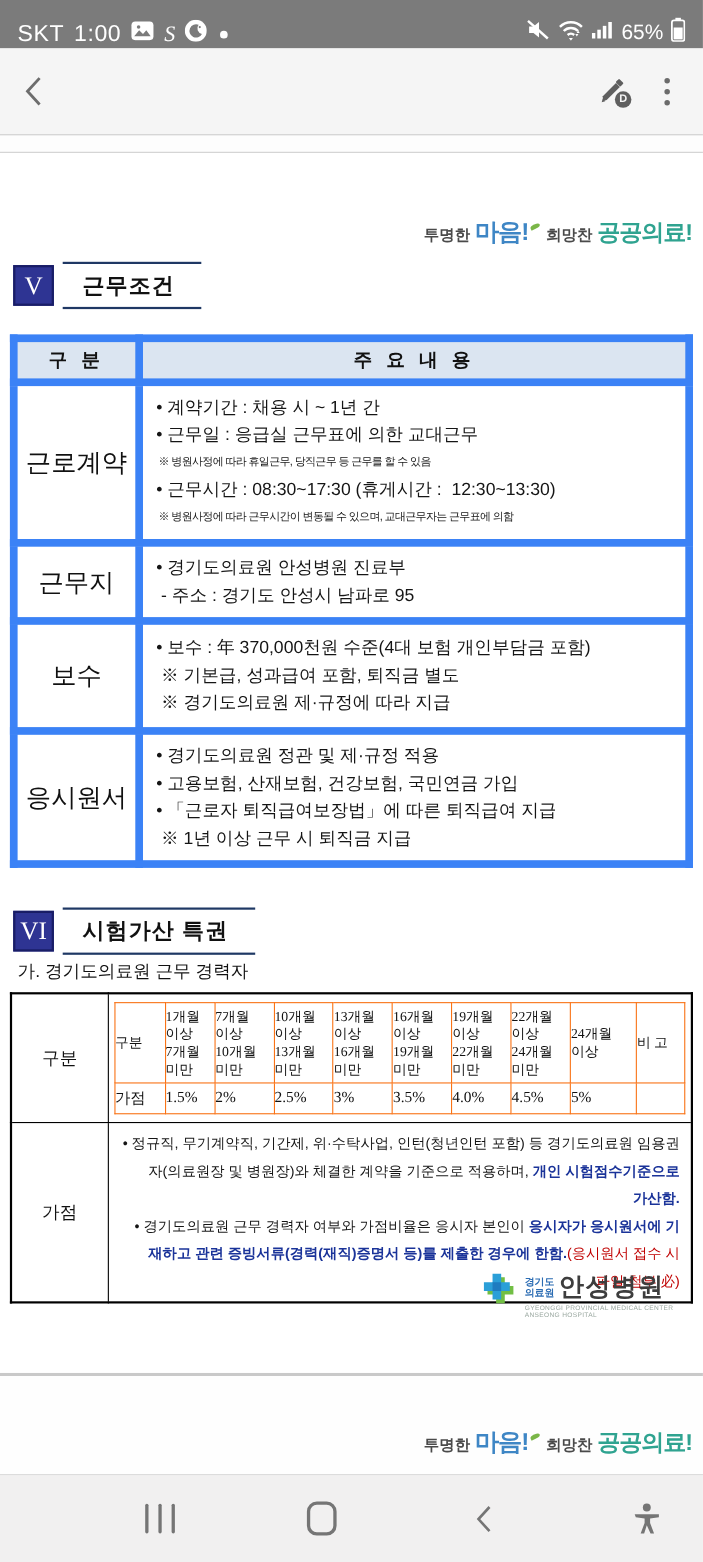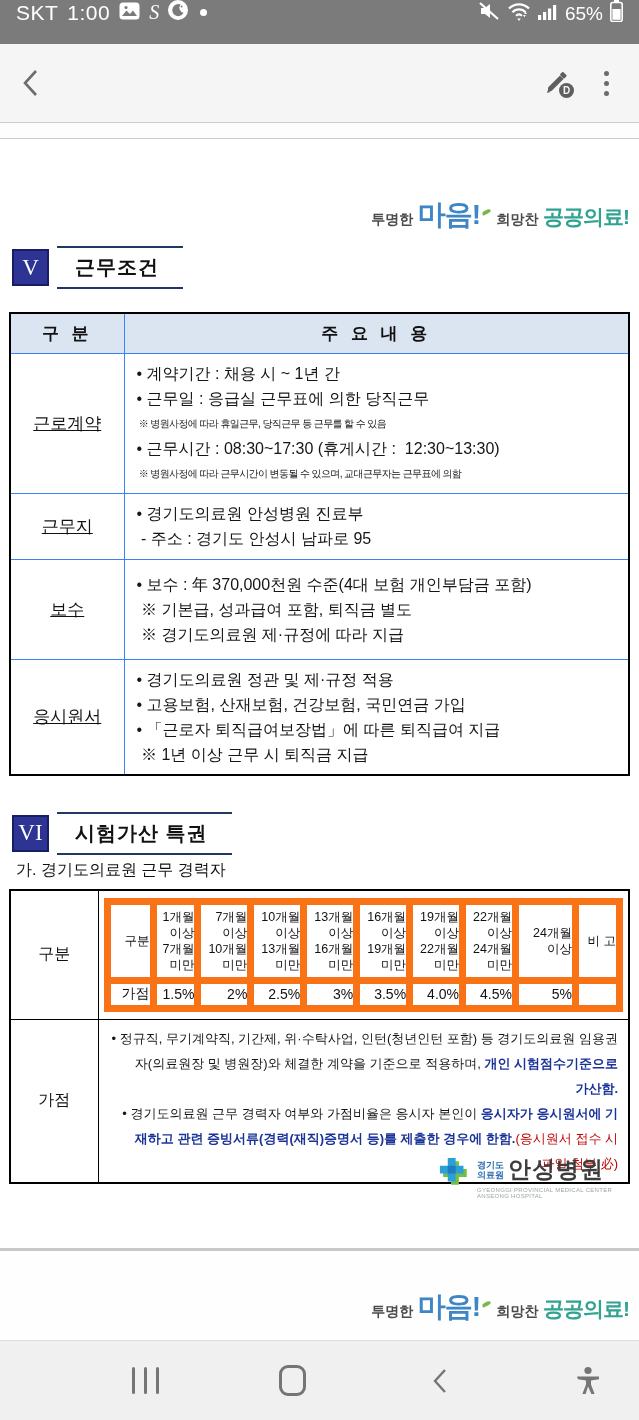--- a/index.html
+++ b/index.html
@@ -2,21 +2,21 @@
 <html><head>
 <meta charset="utf-8">
 <style>
   * { margin:0; padding:0; box-sizing:border-box; }
   html,body { background:#e8e8e8; }
   .screen { width:639px; height:1420px; position:relative; background:#ffffff;
             font-family:"Liberation Sans", sans-serif; overflow:hidden; margin:0 auto; }
 
   
   .status-bar { height:44px; background:#7b7b7b; color:#fff; display:flex;
-                align-items:flex-start; padding:0 16px; font-size:21px; }
+                align-items:flex-end; padding:0 16px; font-size:21px; }
   .sb-left { display:flex; align-items:center; gap:9px; flex:1; }
   .sb-right { display:flex; align-items:center; gap:7px; }
   .sb-txt { font-weight:400; letter-spacing:0.5px; }
   .s-glyph { font-family:"Liberation Serif", serif; font-style:italic; font-size:20px; }
   .sb-dot { width:7px; height:7px; background:#fff; border-radius:50%; margin-left:3px; }
   .batt-pct { font-size:19px; }
 
   
   .app-toolbar { height:78px; background:#f5f5f5; display:flex; align-items:center;
                  padding:0 22px; }
@@ -31,57 +31,57 @@
 
   .doc-gap { height:17px; background:#fdfdfd; border-top:1px solid #cccccc;
              border-bottom:1px solid #cccccc; }
 
   
   .page1 { height:1109px; background:#ffffff; position:relative; }
 
   .slogan { text-align:right; padding-right:10px; font-weight:bold; white-space:nowrap; }
   .slogan-top { padding-top:57px; }
   .slogan .p1, .slogan .p3 { font-size:14px; color:#4a4a4a; }
-  .slogan .p2 { font-size:28px; color:#3e86c5; letter-spacing:-1px; }
+  .slogan .p2 { font-size:22px; color:#3e86c5; letter-spacing:-1px; }
   .slogan .p4 { font-size:21px; color:#2fa390; letter-spacing:-1px; }
   .leaf { display:inline-block; width:9px; height:4px; background:#7ab648;
           border-radius:50% 50% 50% 0; transform:rotate(-25deg); margin:0 1px 10px 2px; }
 
   .sec-head { display:flex; align-items:center; margin-left:12px; }
   .sec-head.v5 { margin-top:12px; }
   .sec-head.v6 { margin-top:36px; }
   .sec-num { width:37px; height:37px; background:#2e3493; border:2px solid #191d66;
              color:#ffffff; font-family:"Liberation Serif", serif; font-size:23px;
              display:flex; align-items:center; justify-content:center; }
   .sec-title { border-top:2px solid #1f3864; border-bottom:2px solid #1f3864;
                margin-left:8px; padding:6px 24px 6px 18px; font-size:20px; font-weight:bold;
                color:#111; letter-spacing:1px; }
 
   
   table { border-collapse:collapse; }
   .t1 { width:621px; margin:23px 9px 0 9px; border:2px solid #000; table-layout:fixed; }
-  .t1 th, .t1 td { border:1px solid #3b82f6; }
+  .t1 th, .t1 td { border:7px solid #3b82f6; }
   .t1 th { background:#dbe5f1; height:40px; font-size:17px; letter-spacing:4px; color:#111; }
-  .t1 .lbl { width:114px; text-align:center; font-size:17px; color:#111;
-             font-weight:400;text-decoration:underline; }
+  .t1 .lbl { width:114px; text-align:center; font-size:23px; color:#111;
+             font-weight:400; }
   .t1 .cnt { padding:7px 8px 7px 12px; vertical-align:middle; }
   .ln { font-size:16px; line-height:25px; color:#151515; white-space:pre-wrap; }
   .ln.sm { font-size:10px; letter-spacing:-0.6px; }
   .r0 { height:132px; } .r1 { height:66px;padding-left:40px; } .r2 { height:100px; } .r3 { height:102px; }
 
   .subhead { margin:16px 0 0 10px; font-size:18px; font-weight:bold; color:#111; }
   .subitem { margin:5px 0 0 16px; font-size:16px; color:#111; }
 
   
   .t2 { width:621px; margin:8px 9px 0 9px; border:2px solid #000; table-layout:fixed; }
   .t2 > tbody > tr > td { border:1px solid #000; }
   .t2 .olbl { width:88px; text-align:center; font-size:16px; color:#111; }
   .t2 .ocell { padding:7px 5px; }
   .t2i { width:100%; border:1.5px solid #000; }
-  .t2i th, .t2i td { border:7px solid #f97316; text-align:right; }
+  .t2i th, .t2i td { border:1px solid #f97316; text-align:left;font-family:Liberation Serif, serif; }
   .t2i th { font-size:12.5px; line-height:16px; font-weight:400; white-space:pre-line;
             padding:4px 0; color:#111; }
   .t2i td { height:28px; font-size:14px; color:#111; }
   .c-gubun { width:46px; } .c-bigo { width:44px; } .c-last { width:60px; }
   .notes { padding:6px 10px 6px 8px; }
   .note { font-size:13px; line-height:25px; color:#151515; padding-left:14px;
           text-indent:-11px;text-align:right; }
   .hl-blue { color:#1a3399; font-weight:bold; }
   .hl-red { color:#c00000; }
 
@@ -208,21 +208,21 @@
     <table class="t1">
       <tbody>
           <tr>
         <th style="width:114px">구  분</th>
         <th>주 요 내 용</th>
       </tr>
       <tr class="r0">
         <td class="lbl">근로계약</td>
         <td class="cnt">
           <div class="ln">• 계약기간 : 채용 시 ~ 1년 간</div>
-          <div class="ln">• 근무일 : 응급실 근무표에 의한 당직근무</div>
+          <div class="ln">• 근무일 : 응급실 근무표에 의한 교대근무</div>
           <div class="ln sm"> ※ 병원사정에 따라 휴일근무, 당직근무 등 근무를 할 수 있음</div>
           <div class="ln">• 근무시간 : 08:30~17:30 (휴게시간 :  12:30~13:30)</div>
           <div class="ln sm"> ※ 병원사정에 따라 근무시간이 변동될 수 있으며, 교대근무자는 근무표에 의함</div>
         </td>
       </tr>
       <tr class="r1">
         <td class="lbl">근무지</td>
         <td class="cnt">
           <div class="ln">• 경기도의료원 안성병원 진료부</div>
           <div class="ln"> - 주소 : 경기도 안성시 남파로 95</div>

